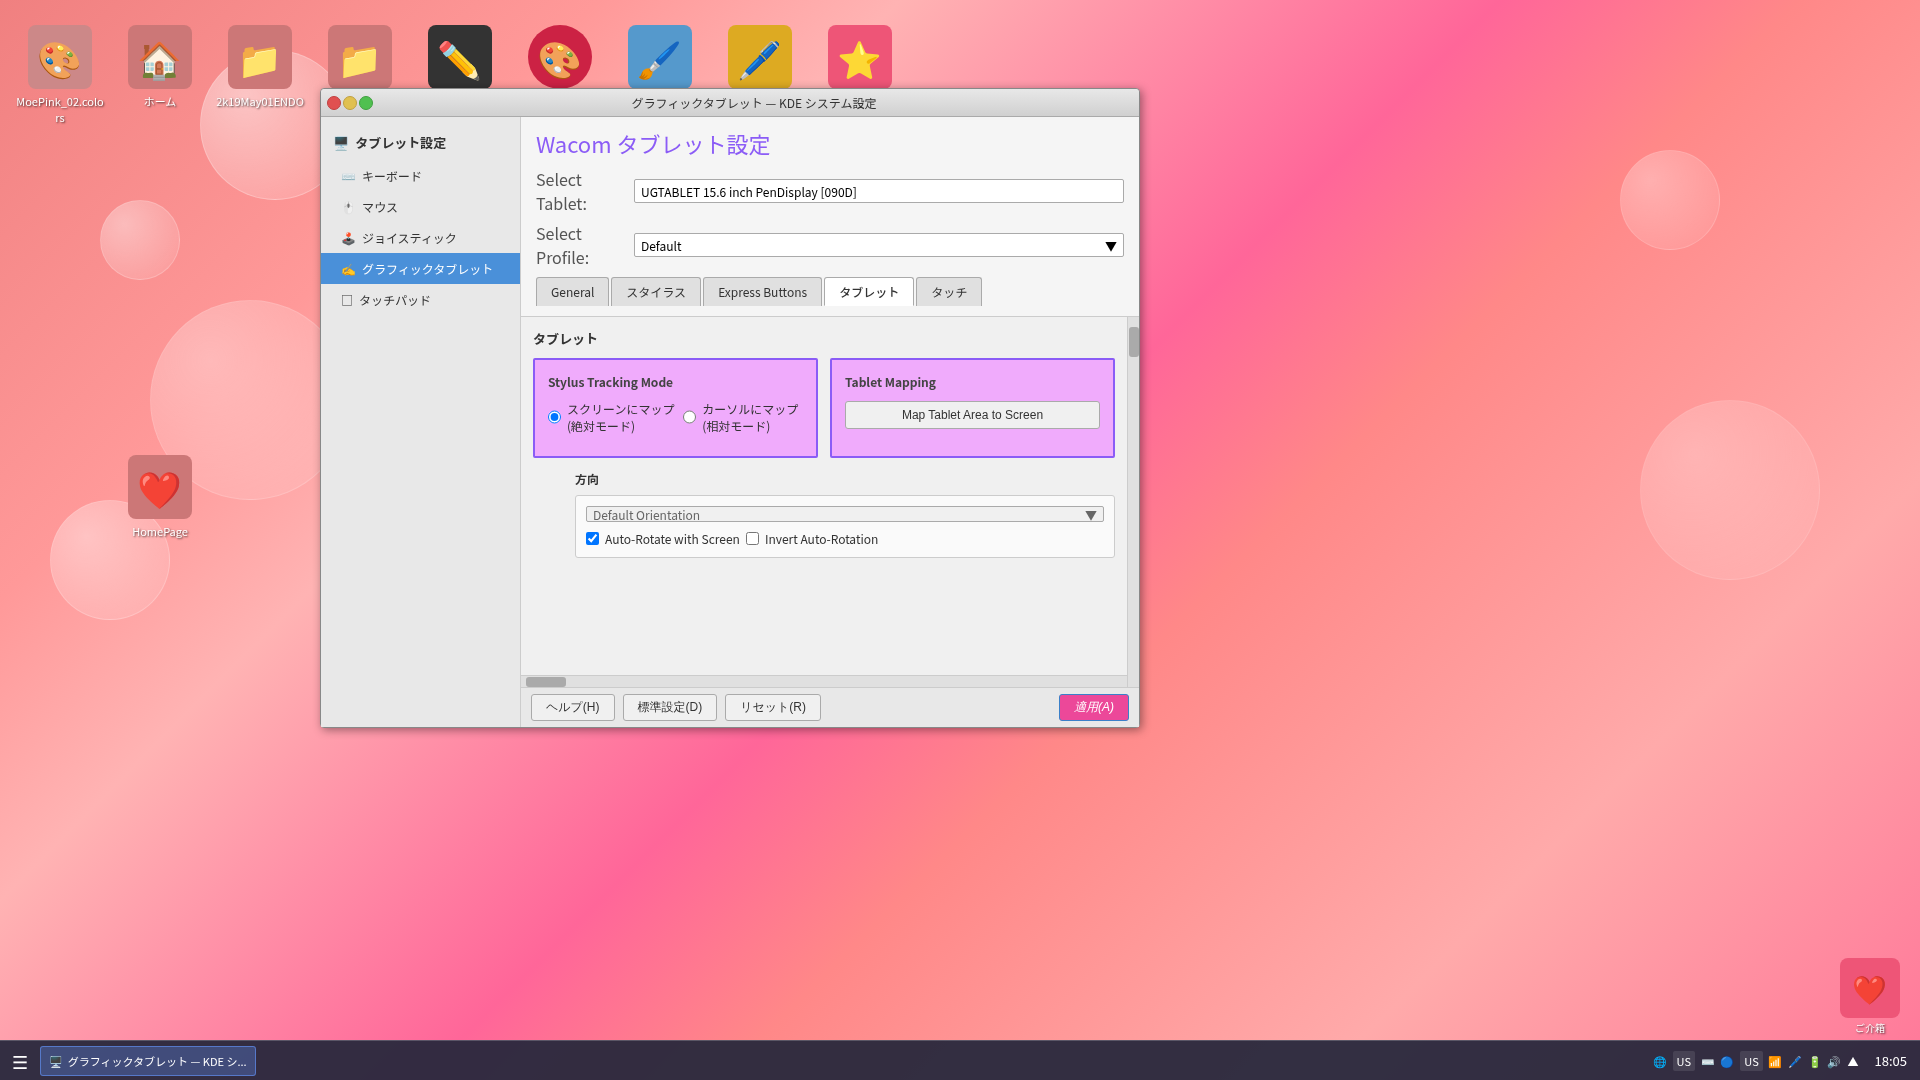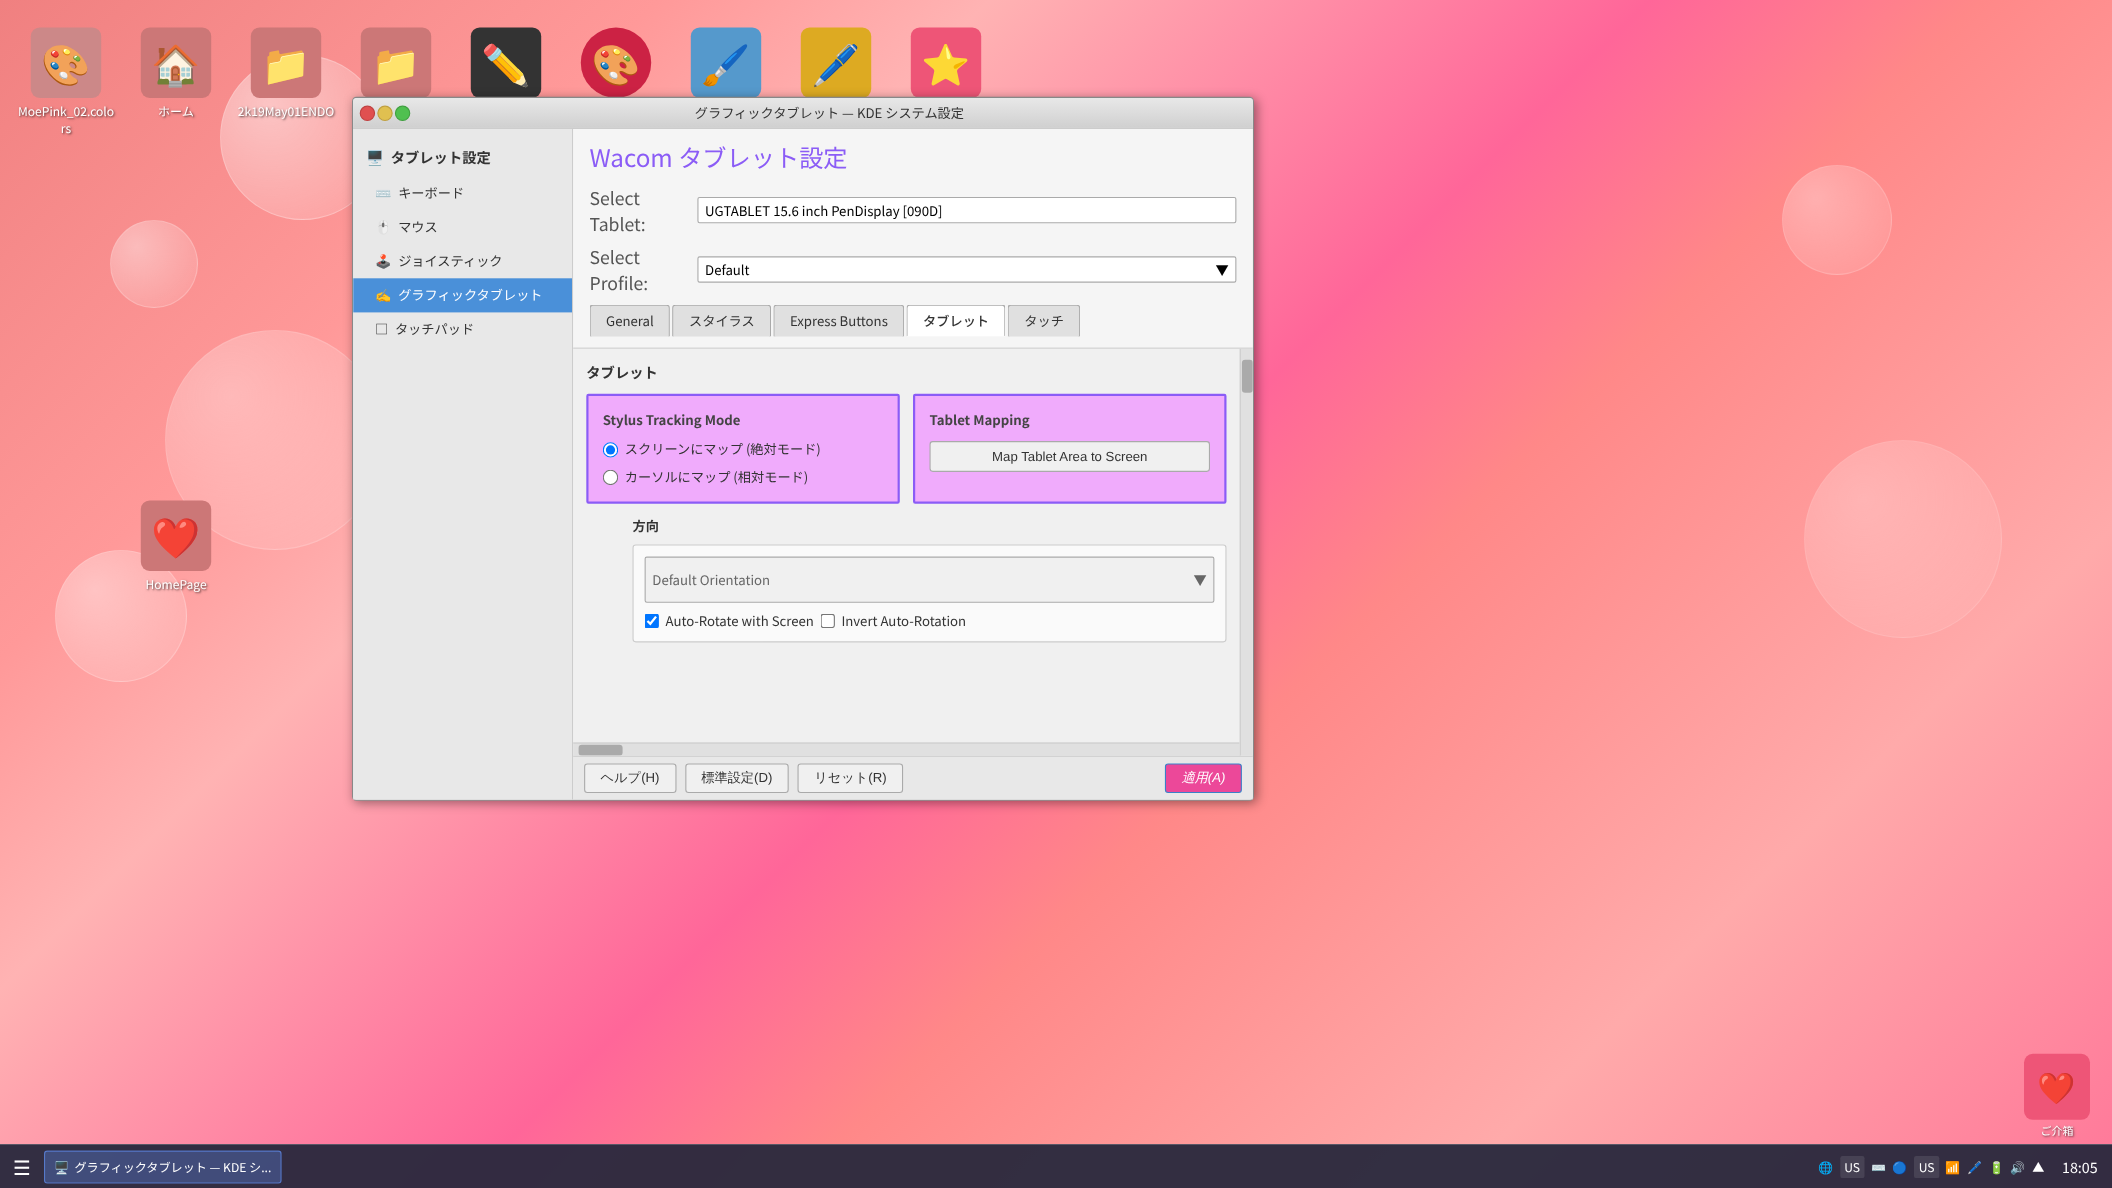--- a/index.html
+++ b/index.html
@@ -302,21 +302,20 @@
 
     .section-title {
       font-size: 13px;
       font-weight: bold;
       color: #333;
       margin-bottom: 10px;
     }
 
     .radio-group {
       display: flex;
-      flex-direction: column;
       gap: 8px;
     }
 
     .radio-item {
       display: flex;
       align-items: center;
       gap: 6px;
       font-size: 12px;
       color: #333;
       cursor: pointer;
@@ -342,21 +341,21 @@
 
     .orientation-area {
       border: 1px solid #ccc;
       border-radius: 3px;
       padding: 10px;
       background: #fafafa;
     }
 
     .orientation-select {
       width: 100%;
-      height: 42px;
+      height: 16px;
       border: 1px solid #aaa;
       background: #f0f0f0;
       font-size: 12px;
       padding: 0 6px;
       border-radius: 2px;
       color: #666;
       display: flex;
       align-items: center;
       justify-content: space-between;
       cursor: pointer;

